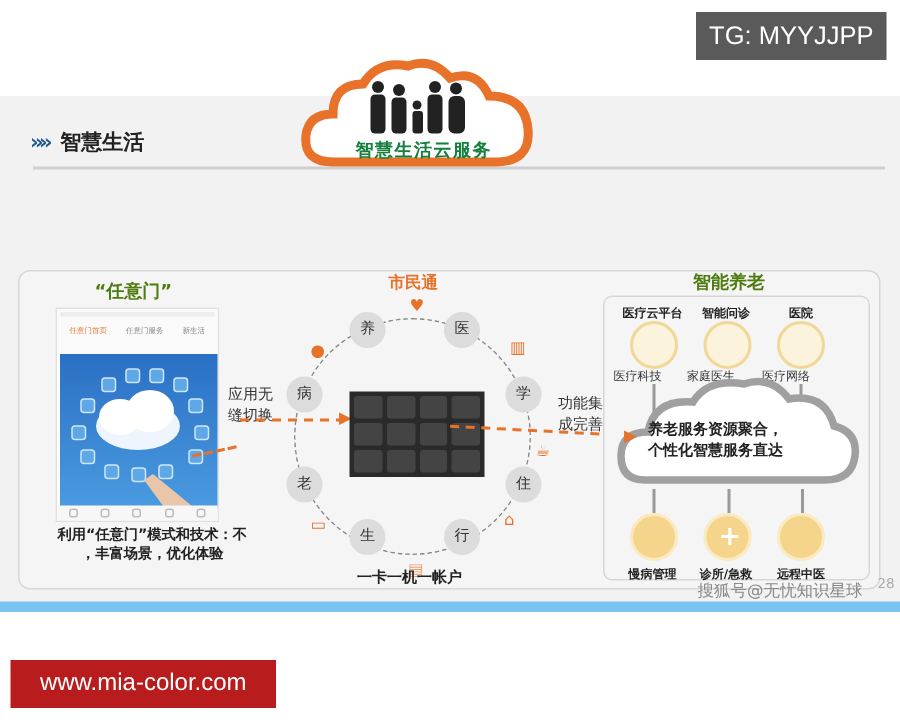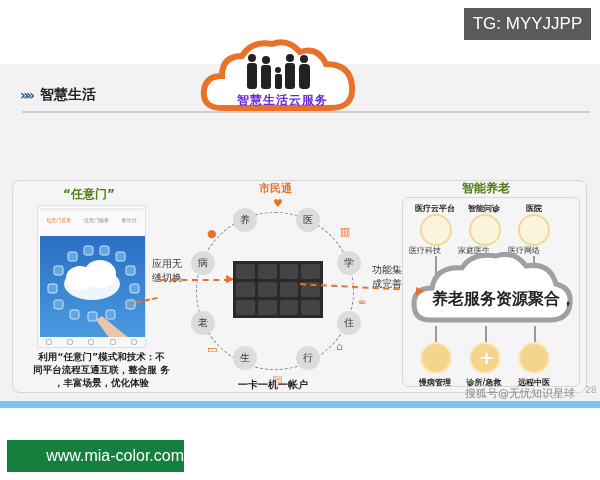--- a/index.html
+++ b/index.html
@@ -1,26 +1,26 @@
 <!DOCTYPE html>
 <html><head>
 <meta charset="utf-8">
 <style>
   *{box-sizing:border-box;margin:0;padding:0}
   body{width:600px;height:480px;background:#fff;position:relative;overflow:hidden;font-family:"DejaVu Sans",sans-serif}
   .wm-top{position:absolute;left:464px;top:8px;width:127px;height:32px;background:#5a5a5a;color:#fff;font-family:"Liberation Sans",sans-serif;font-size:17px;line-height:32px;text-align:center}
-  .wm-bottom{position:absolute;left:7px;top:440px;width:177px;height:32px;background:#15803d;color:#fff;font-family:"Liberation Sans",sans-serif;font-size:16px;line-height:32px;text-align:right}
+  .wm-bottom{position:absolute;left:7px;top:440px;width:177px;height:32px;background:#b91c1c;color:#fff;font-family:"Liberation Sans",sans-serif;font-size:16px;line-height:32px;text-align:center}
   .slide{position:absolute;left:0;top:64px;width:600px;height:341px;background:#f2f2f2}
   .slide-bar{position:absolute;left:0;top:401px;width:600px;height:7px;background:#7cc4f0}
   .title{position:absolute;left:20px;top:22px;display:flex;align-items:center;gap:4px}
   .chev{color:#1e5a8c;font-weight:bold;font-size:14px;letter-spacing:-3px}
   .title-text{font-size:14px;font-weight:bold;color:#222;margin-left:4px}
   .title-rule{position:absolute;left:22px;top:47px;width:568px;height:2px;background:#cfcfcf}
   .cloud-top{position:absolute;left:200px;top:38px;width:160px;height:75px}
-  .cloud-label{position:absolute;left:237px;top:92px;font-size:12px;font-weight:bold;color:#6d28d9;letter-spacing:1px}
+  .cloud-label{position:absolute;left:237px;top:92px;font-size:12px;font-weight:bold;color:#15803d;letter-spacing:1px}
   .desc{position:absolute;left:368px;top:72px;font-size:10px;color:#222;line-height:14px}
   .desc div:nth-child(2){padding-left:12px}
   .panel{position:absolute;border:1px solid #d7d7d7;border-radius:8px;background:#f5f5f5}
   .p-left{left:12px;top:116px;width:575px;height:222px}
   .p-right{left:402px;top:127px;width:178px;height:196px;border-radius:6px}
   .sec-title{position:absolute;font-size:12px;font-weight:bold;color:#4d7c0f}
   .phone{position:absolute;left:37px;top:205px;width:109px;height:143px;background:#fff;border:1px solid #e0e0e0}
   .phone-hdr{height:30px;background:#fafafa;font-size:4px;color:#999;padding:2px}
   .phone-tabs{display:flex;justify-content:space-around;font-size:5px;color:#888;margin-top:6px}
   .phone-tabs span:first-child{color:#e8722a}
@@ -36,21 +36,21 @@
   .center-img .grid i{background:#444;border-radius:2px}
   .city-title{position:absolute;left:259px;top:181px;font-size:11px;font-weight:bold;color:#e8722a}
   .card-line{position:absolute;left:238px;top:378px;font-size:10px;font-weight:bold;color:#222}
   .func{position:absolute;left:372px;top:263px;font-size:10px;color:#333;line-height:14px}
   .dash{position:absolute;border-top:2px dashed #e8722a;height:0}
   .svc-lbl{position:absolute;font-size:8px;font-weight:bold;color:#222;text-align:center;width:52px}
   .svc-sub{position:absolute;font-size:8px;color:#333;text-align:left;width:52px}
   .circle-ico{position:absolute;width:32px;height:32px;border-radius:50%;border:2px solid #f0d79a;background:#fbf3dc}
   .circle-solid{position:absolute;width:32px;height:32px;border-radius:50%;background:#f5d48c;border:2px solid #fbe9c0}
   .cloud2{position:absolute;left:410px;top:248px;width:165px;height:80px}
-  .cloud2-txt{position:absolute;left:432px;top:292px;font-size:16px;font-weight:bold;color:#222;line-height:14px}
+  .cloud2-txt{position:absolute;left:432px;top:280px;font-size:10px;font-weight:bold;color:#222;line-height:14px}
   .line-v{position:absolute;width:2px;background:#999}
   .sohu{position:absolute;left:465px;top:386px;font-size:11px;color:#888}
   .pgnum{position:absolute;left:585px;top:385px;font-size:9px;color:#aaa}
   .deco{position:absolute;color:#e8722a;font-size:11px}
 </style>
 </head>
 <body>
 
 <div class="wm-top">TG: MYYJJPP</div>
 
@@ -119,21 +119,20 @@
   <div class="phone-foot">
       <i></i>
       <i></i>
       <i></i>
       <i></i>
       <i></i>
     </div>
 </div>
 <div class="left-cap">
   <div>利用“任意门”模式和技术：不</div>
-  <div>同平台流程互通互联，整合服 务</div>
   <div>，丰富场景，优化体验</div>
 </div>
 <div class="switch">
   <div>应用无</div>
   <div>缝切换</div>
 </div>
 <div class="dash" style="left:128px;top:300px;width:30px;transform:rotate(-12deg)"></div>
 <div class="dash" style="left:160px;top:279px;width:70px"></div>
 <div class="deco" style="left:226px;top:272px">▶</div>
 
@@ -190,20 +189,21 @@
 <div class="svc-sub" style="left:458px;top:245px">家庭医生</div>
 <div class="svc-sub" style="left:508px;top:245px">医疗网络</div>
 <div class="line-v" style="left:435px;top:256px;height:20px"></div>
 <div class="line-v" style="left:533px;top:256px;height:20px"></div>
 
 <svg class="cloud2" viewBox="0 0 165 80">
   <path d="M20 72 Q4 72 4 56 Q4 40 22 40 Q26 18 52 20 Q62 4 86 8 Q104 2 116 18 Q140 14 146 36 Q162 40 160 56 Q158 72 140 72 Z" fill="#fff" stroke="#a0a0a0" stroke-width="5"></path>
 </svg>
 <div class="cloud2-txt">
   <div>养老服务资源聚合，</div>
+  <div>个性化智慧服务直达</div>
 </div>
 <div class="deco" style="left:416px;top:284px">▶</div>
 
 <div class="line-v" style="left:435px;top:326px;height:16px"></div>
 <div class="line-v" style="left:485px;top:326px;height:16px"></div>
 <div class="line-v" style="left:534px;top:326px;height:16px"></div>
 <div class="circle-solid" style="left:420px;top:342px"></div>
 <div class="circle-solid" style="left:469px;top:342px">
     <span style="position:absolute;left:8px;top:3px;color:#fff;font-size:18px;font-weight:bold">+</span>
   </div>

